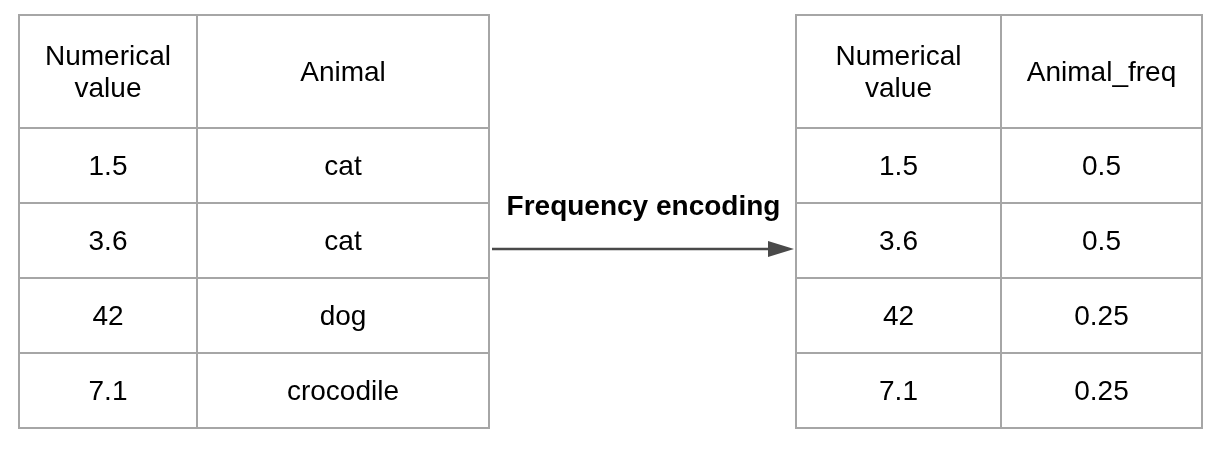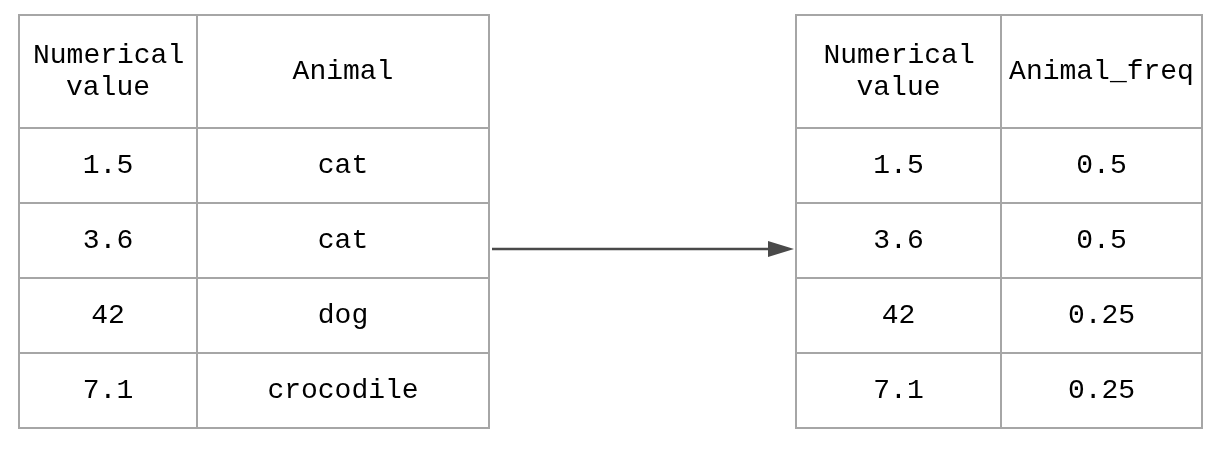--- a/index.html
+++ b/index.html
@@ -11,21 +11,20 @@
     height: 462px;
     background: #ffffff;
     overflow: hidden;
   }
 
   table.tbl {
     position: absolute;
     top: 14px;
     border-collapse: collapse;
     table-layout: fixed;
-    font-family: Liberation Mono, monospace;
   }
   table.tbl td {
     border: 2px solid #a6a6a6;
     font-size: 28px;
     line-height: 32px;
     text-align: center;
     vertical-align: middle;
     padding: 0;
     background: #ffffff;
     overflow: hidden;
@@ -95,20 +94,21 @@
         <td class="c1">42</td>
         <td class="c2 al">dog</td>
       </tr>
       <tr class="row">
         <td class="c1">7.1</td>
         <td class="c2 al">crocodile</td>
       </tr>
     </tbody>
   </table>
 
+  <div class="arrow-label">Frequency encoding</div>
 
   <svg class="arrow-svg" viewBox="0 0 303 20" aria-hidden="true">
     <line x1="0" y1="10" x2="279" y2="10" stroke="#4a4a4a" stroke-width="2.5"></line>
     <polygon points="276,2 302,10 276,18" fill="#4a4a4a"></polygon>
   </svg>
 
   <table class="tbl right-tbl">
     <tbody>
       <tr class="hdr">
         <td class="c1">

